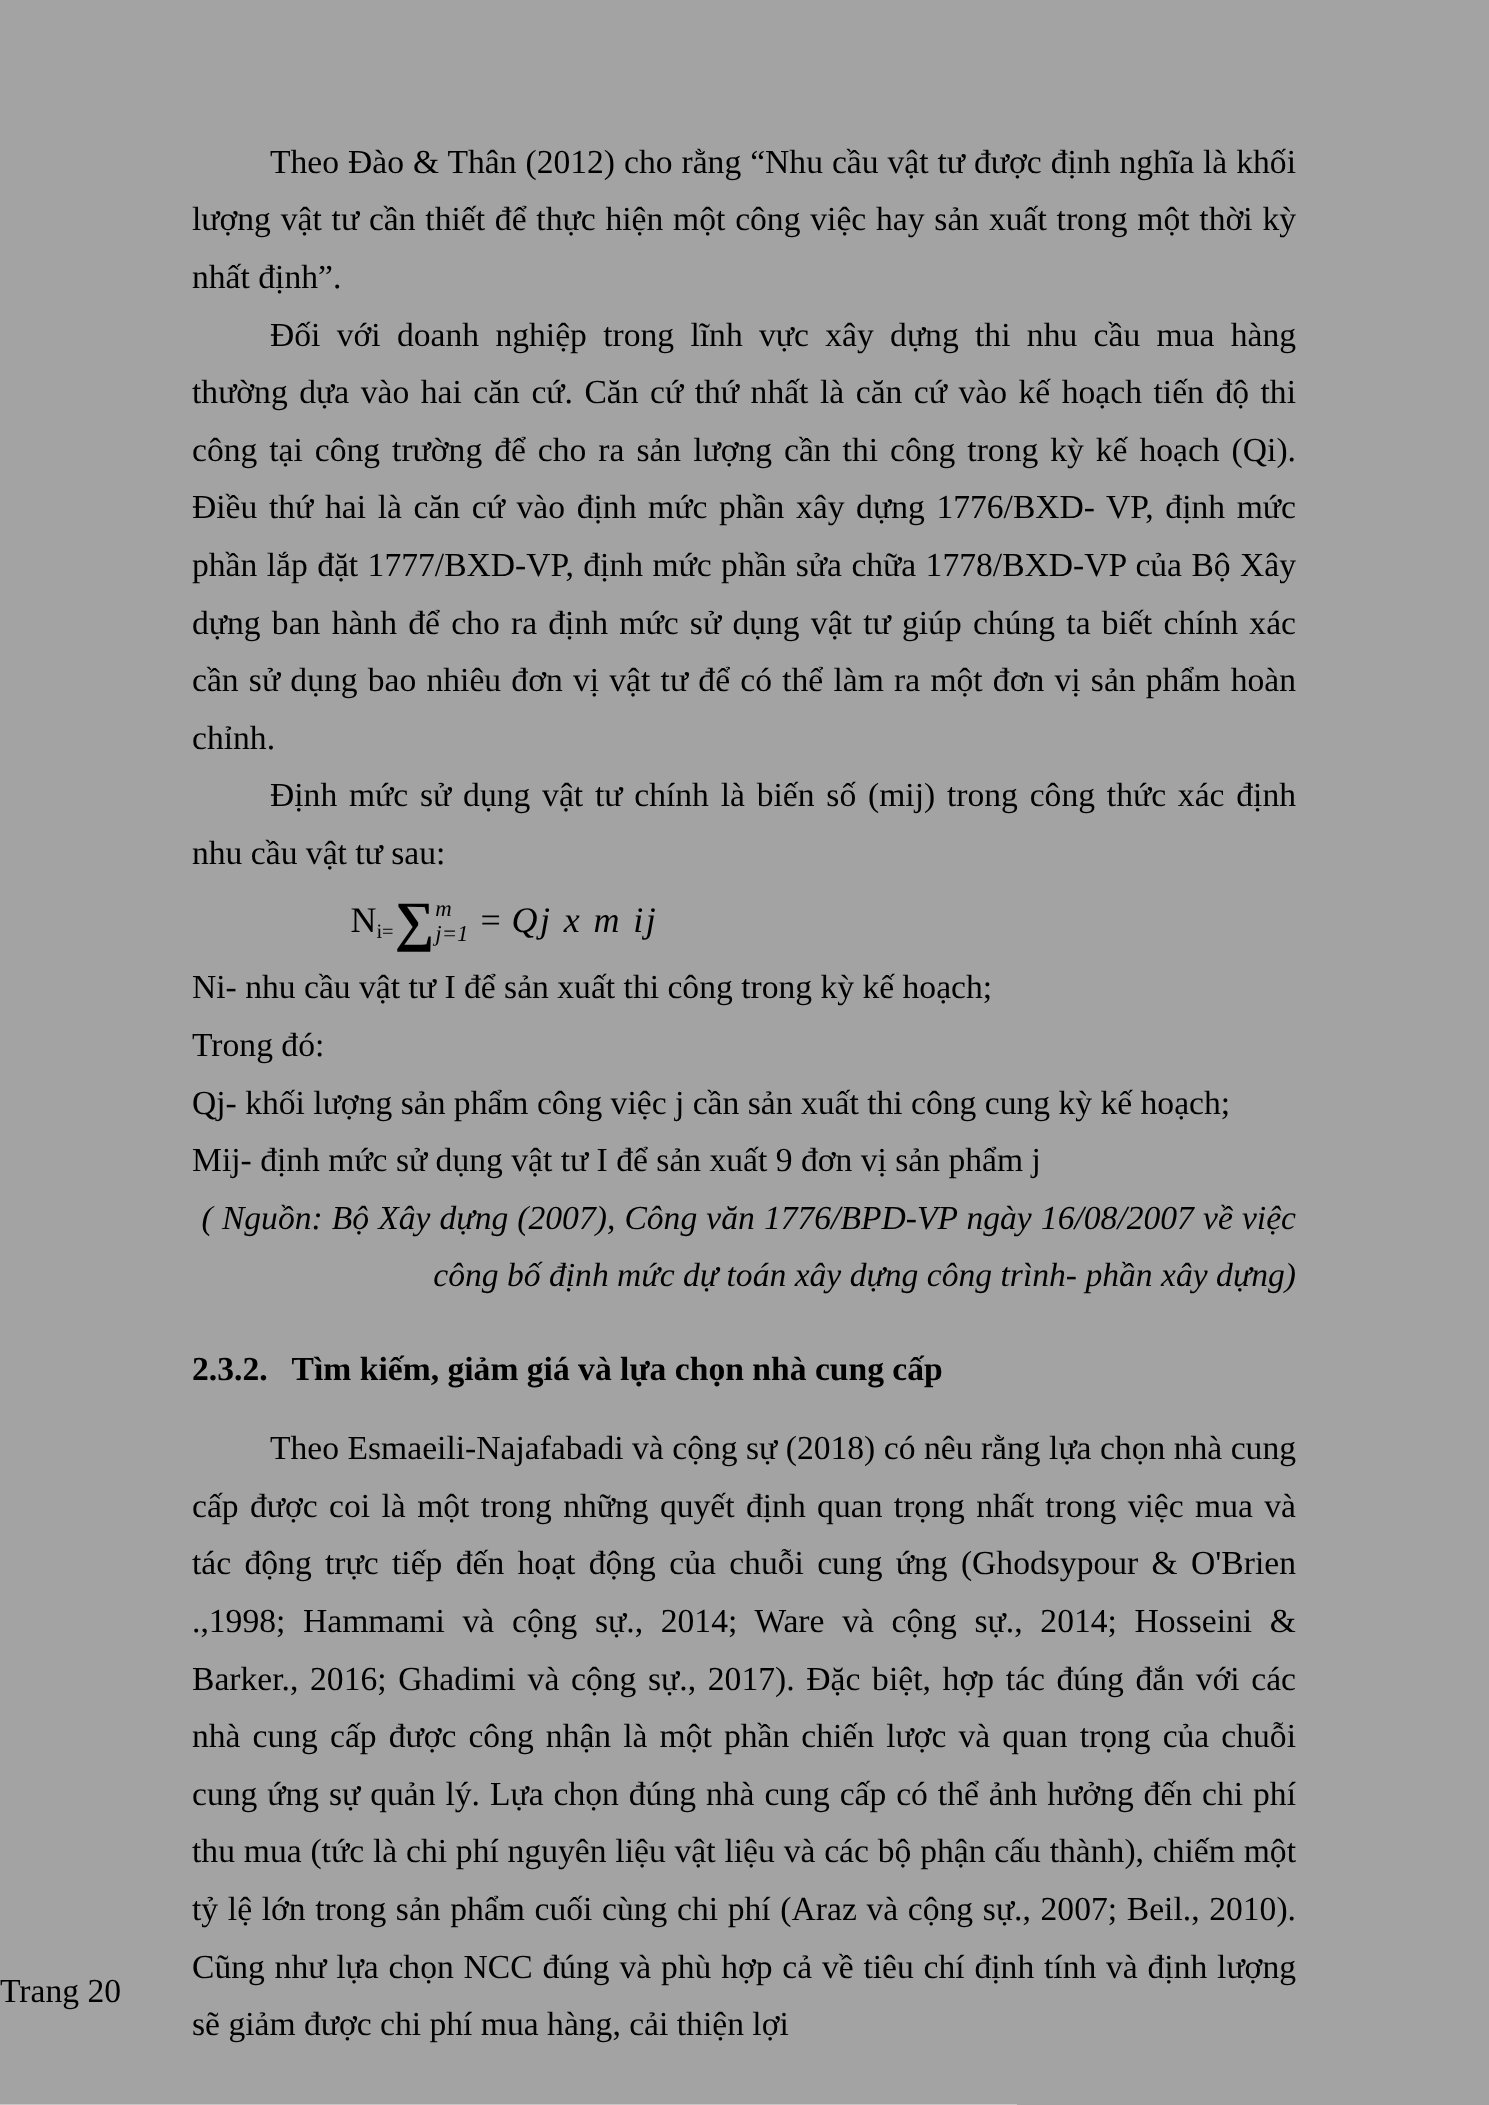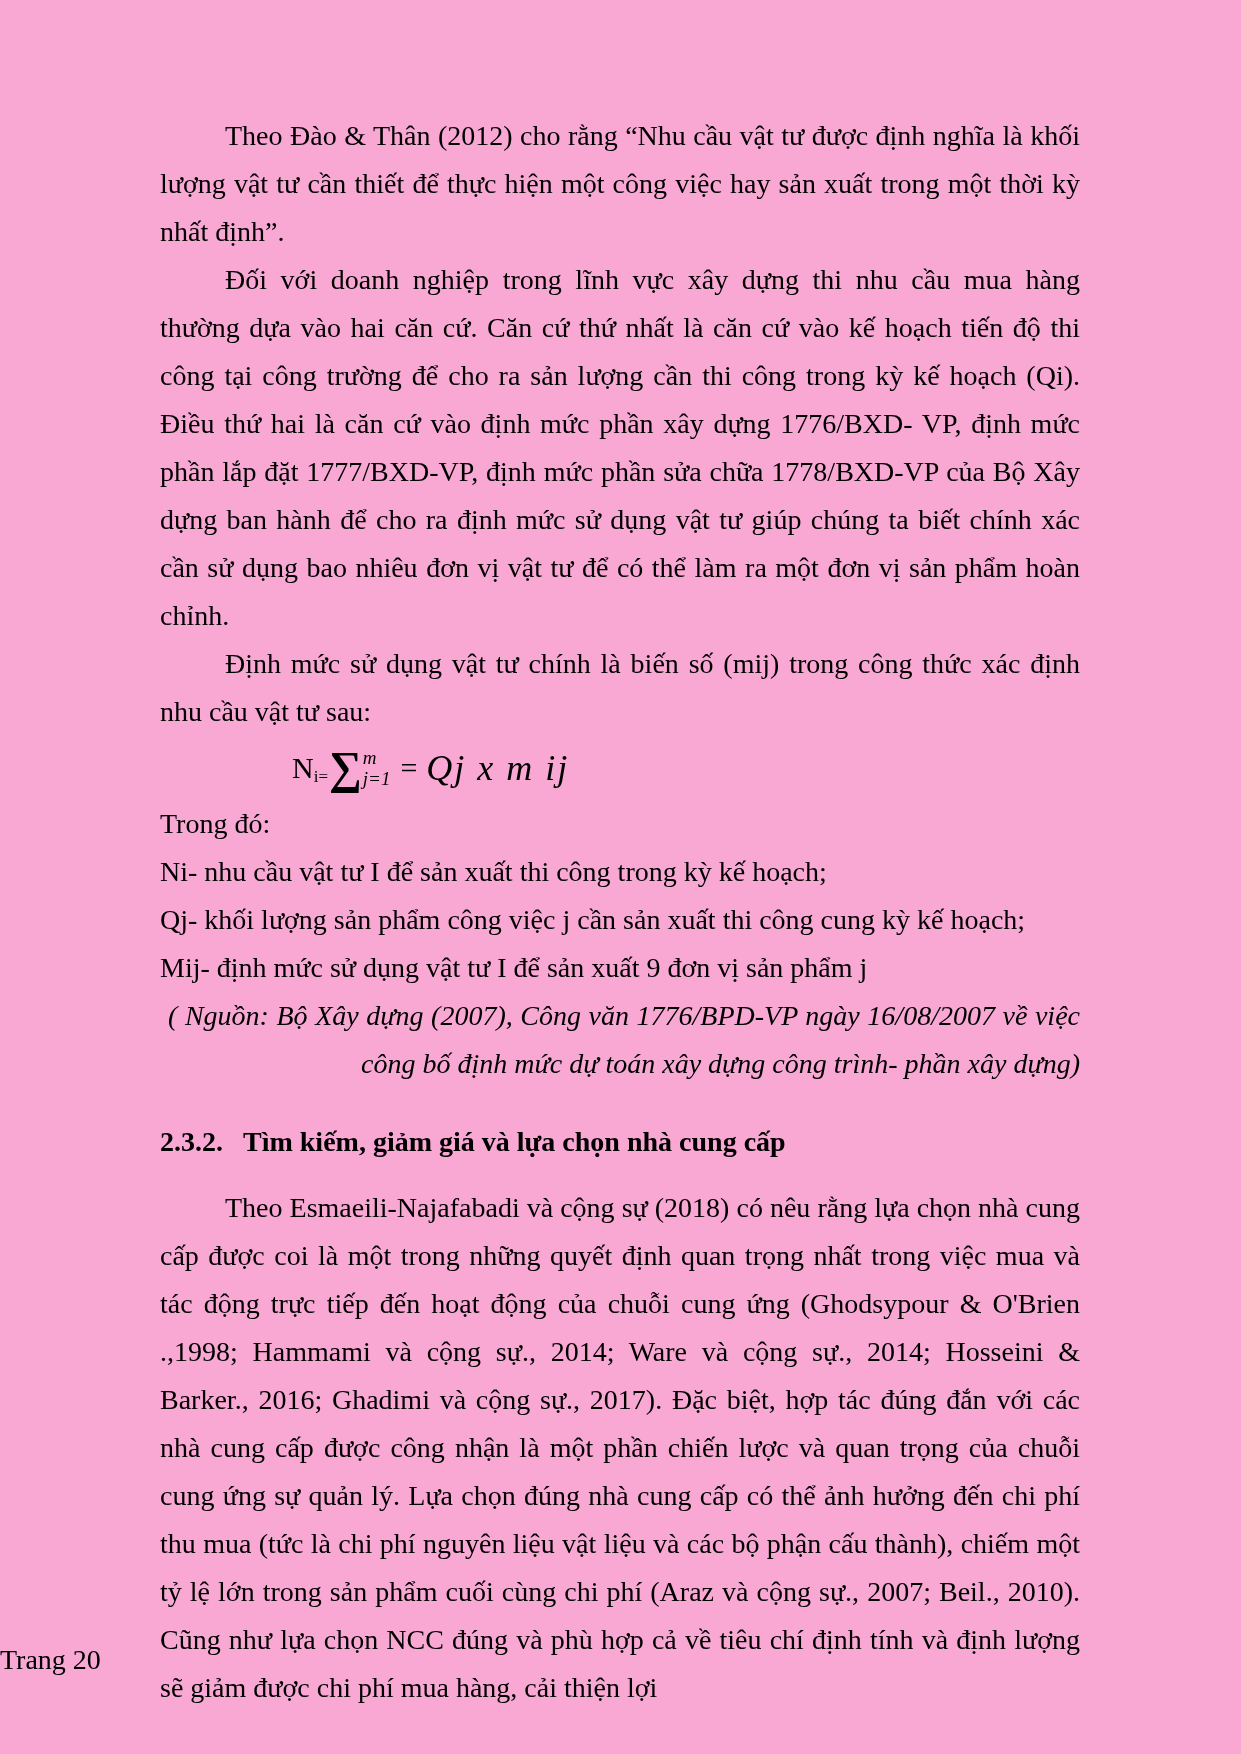--- a/index.html
+++ b/index.html
@@ -4,21 +4,21 @@
 <style>
   html, body {
     margin: 0;
     padding: 0;
     background: #ffffff;
   }
   .page {
     position: relative;
     width: 1241px;
     height: 1754px;
-    background: #f9a8d4;
+    background: #a3a3a3;
     color: #000000;
     font-family: "Liberation Serif", "DejaVu Serif", serif;
     font-size: 28px;
     line-height: 48px;
     overflow: hidden;
   }
   .content {
     position: absolute;
     left: 160px;
     top: 112px;
@@ -60,21 +60,21 @@
     font-size: 19px;
     line-height: 21px;
     font-style: italic;
     margin-left: 1px;
   }
   .f-eq {
     font-size: 30px;
     margin: 0 9px 0 10px;
   }
   .f-rhs {
-    font-size: 36px;
+    font-size: 30px;
     font-style: italic;
     letter-spacing: 2px;
   }
   
   .source {
     margin: 0;
     font-style: italic;
     text-align: justify;
     text-align-last: right;
     padding-left: 8px;
@@ -115,23 +115,23 @@
       <span class="f-lhs-sub">i=</span>
       <span class="f-sigma">∑</span>
       <span class="f-limits">
         <span>m</span>
         <span>j=1</span>
       </span>
       <span class="f-eq">=</span>
       <span class="f-rhs">Qj x m ij</span>
     </div>
 
+    <p class="noindent">Ni- nhu cầu vật tư I để sản xuất thi công trong kỳ kế hoạch;</p>
+
     <p class="noindent">Trong đó:</p>
-
-    <p class="noindent">Ni- nhu cầu vật tư I để sản xuất thi công trong kỳ kế hoạch;</p>
 
     <p class="noindent">Qj- khối lượng sản phẩm công việc j cần sản xuất thi công cung kỳ kế hoạch;</p>
 
     <p class="noindent">Mij- định mức sử dụng vật tư I để sản xuất 9 đơn vị sản phẩm j</p>
 
     <p class="source">( Nguồn: Bộ Xây dựng (2007), Công văn 1776/BPD-VP ngày 16/08/2007 về việc công bố định mức dự toán xây dựng công trình- phần xây dựng)</p>
 
     <div class="heading">
       <span class="heading-num">2.3.2.</span>
       <span>Tìm kiếm, giảm giá và lựa chọn nhà cung cấp</span>

